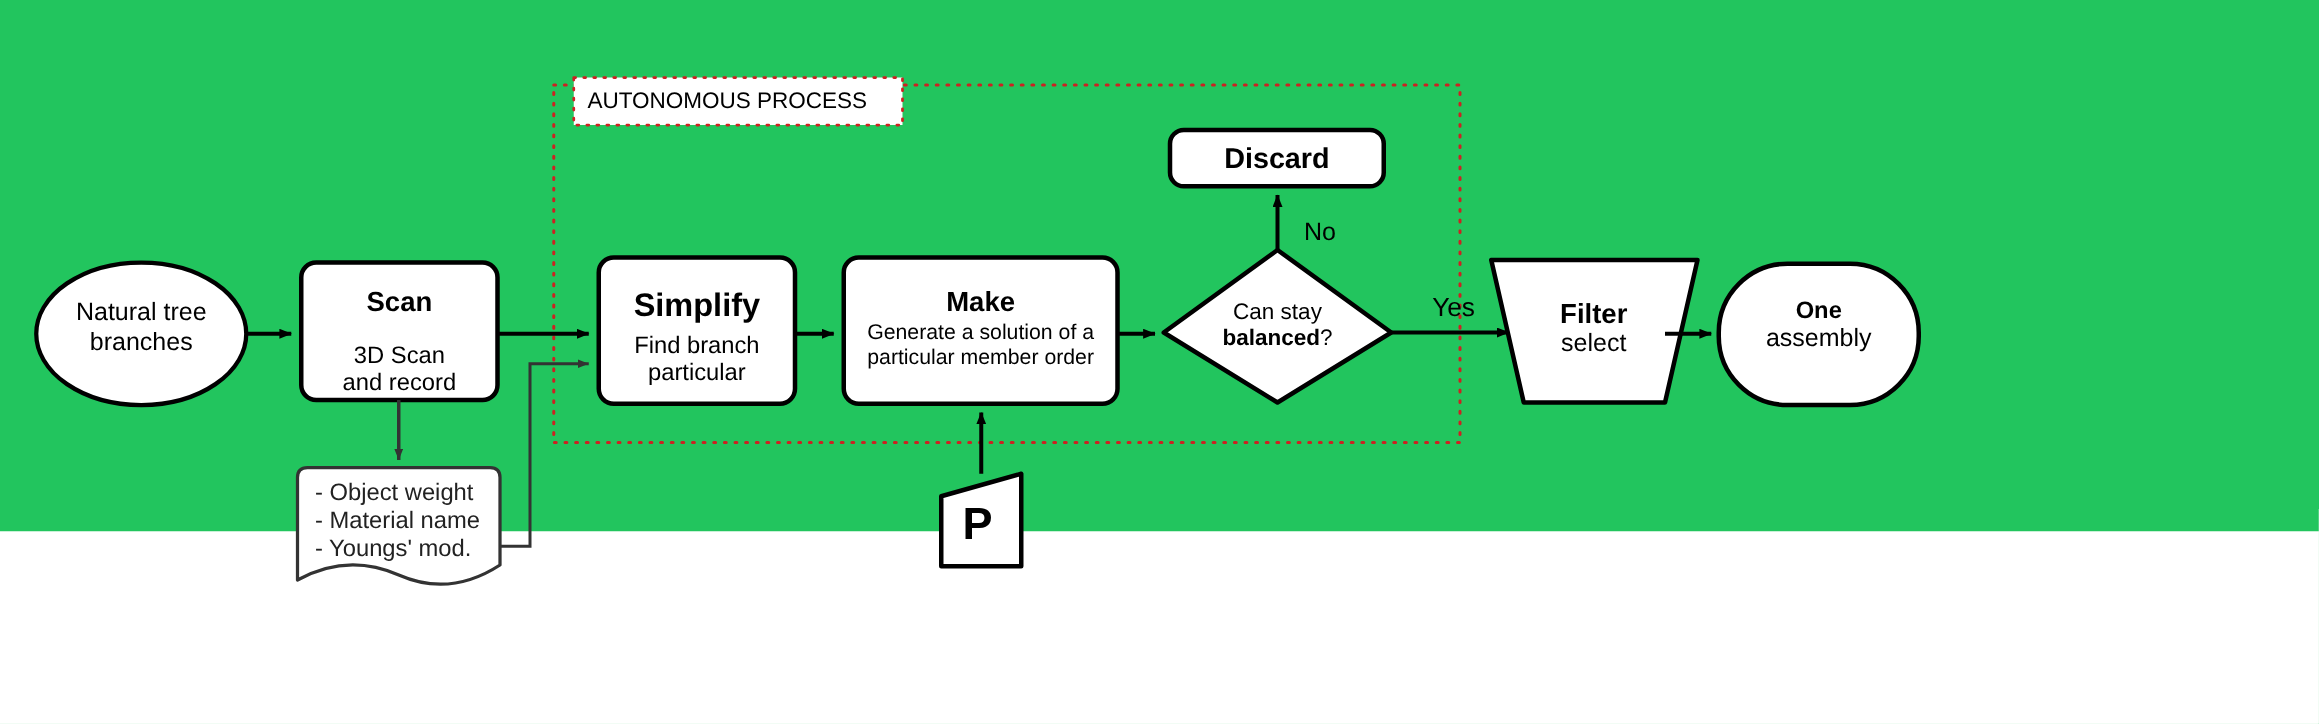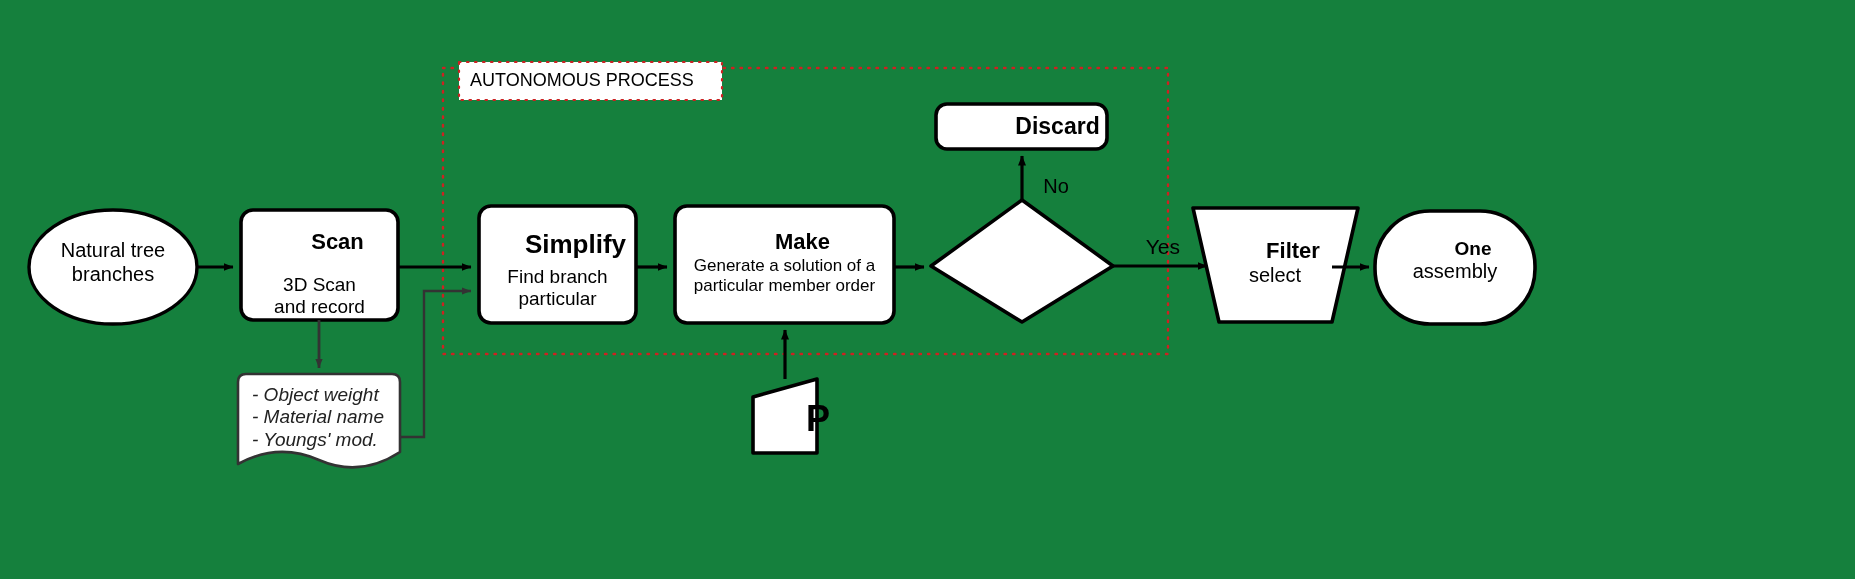--- a/index.html
+++ b/index.html
@@ -1,20 +1,20 @@
 <!DOCTYPE html>
 <html><head>
 <meta charset="utf-8">
 <style>
   html,body{margin:0;padding:0;background:#ffffff;}
   body{width:1855px;height:579px;font-family:"Liberation Sans",sans-serif;overflow:hidden;}
-  #stage{position:relative;width:1855px;height:579px;background:#15803d;}
+  #stage{position:relative;width:1855px;height:425px;background:#22c55e;}
   svg#canvas{position:absolute;left:0;top:0;width:1855px;height:579px;}
   .lbl{position:absolute;text-align:center;color:#000;line-height:1.18;}
-  .t-bold{font-weight:bold;padding-left:36px;}
+  .t-bold{font-weight:bold;}
   .nowrap{white-space:nowrap;}
 </style>
 </head>
 <body>
 
 <div id="stage">
 
   <svg id="canvas" viewBox="0 0 1855 579">
     <defs>
       <marker id="arrow" markerWidth="12" markerHeight="12" refX="9.5" refY="4" orient="auto" markerUnits="userSpaceOnUse">
@@ -78,21 +78,21 @@
     <div>Natural tree</div>
     <div>branches</div>
   </div>
 
   <div class="lbl" style="left:241px;top:229px;width:157px;font-size:19px;">
     <div class="t-bold" style="font-size:22px;margin-bottom:19px;">Scan</div>
     <div>3D Scan</div>
     <div>and record</div>
   </div>
 
-  <div class="lbl" style="left:252px;top:384px;width:150px;font-size:19px;text-align:left;color:#222;font-style:italic;">
+  <div class="lbl" style="left:252px;top:384px;width:150px;font-size:19px;text-align:left;color:#222;">
     <div>- Object weight</div>
     <div>- Material name</div>
     <div>- Youngs' mod.</div>
   </div>
 
   <div class="lbl" style="left:479px;top:229px;width:157px;font-size:19px;">
     <div class="t-bold" style="font-size:26px;margin-bottom:6px;">Simplify</div>
     <div>Find branch</div>
     <div>particular</div>
   </div>
@@ -100,20 +100,24 @@
   <div class="lbl" style="left:675px;top:229px;width:219px;font-size:17px;">
     <div class="t-bold" style="font-size:22px;margin-bottom:1px;">Make</div>
     <div>Generate a solution of a</div>
     <div>particular member order</div>
   </div>
 
   <div class="lbl t-bold" style="left:757px;top:398px;width:50px;font-size:36px;">
     <span>P</span>
   </div>
 
+  <div class="lbl" style="left:946px;top:239px;width:152px;font-size:18px;">
+    <div>Can stay</div>
+    <div class="nowrap"><span class="t-bold">balanced</span><span>?</span></div>
+  </div>
 
   <div class="lbl t-bold" style="left:936px;top:113px;width:171px;font-size:23px;">
     <span>Discard</span>
   </div>
 
   <div class="lbl" style="left:1195px;top:238px;width:160px;font-size:20px;">
     <div class="t-bold" style="font-size:22px;">Filter</div>
     <div>select</div>
   </div>
 

